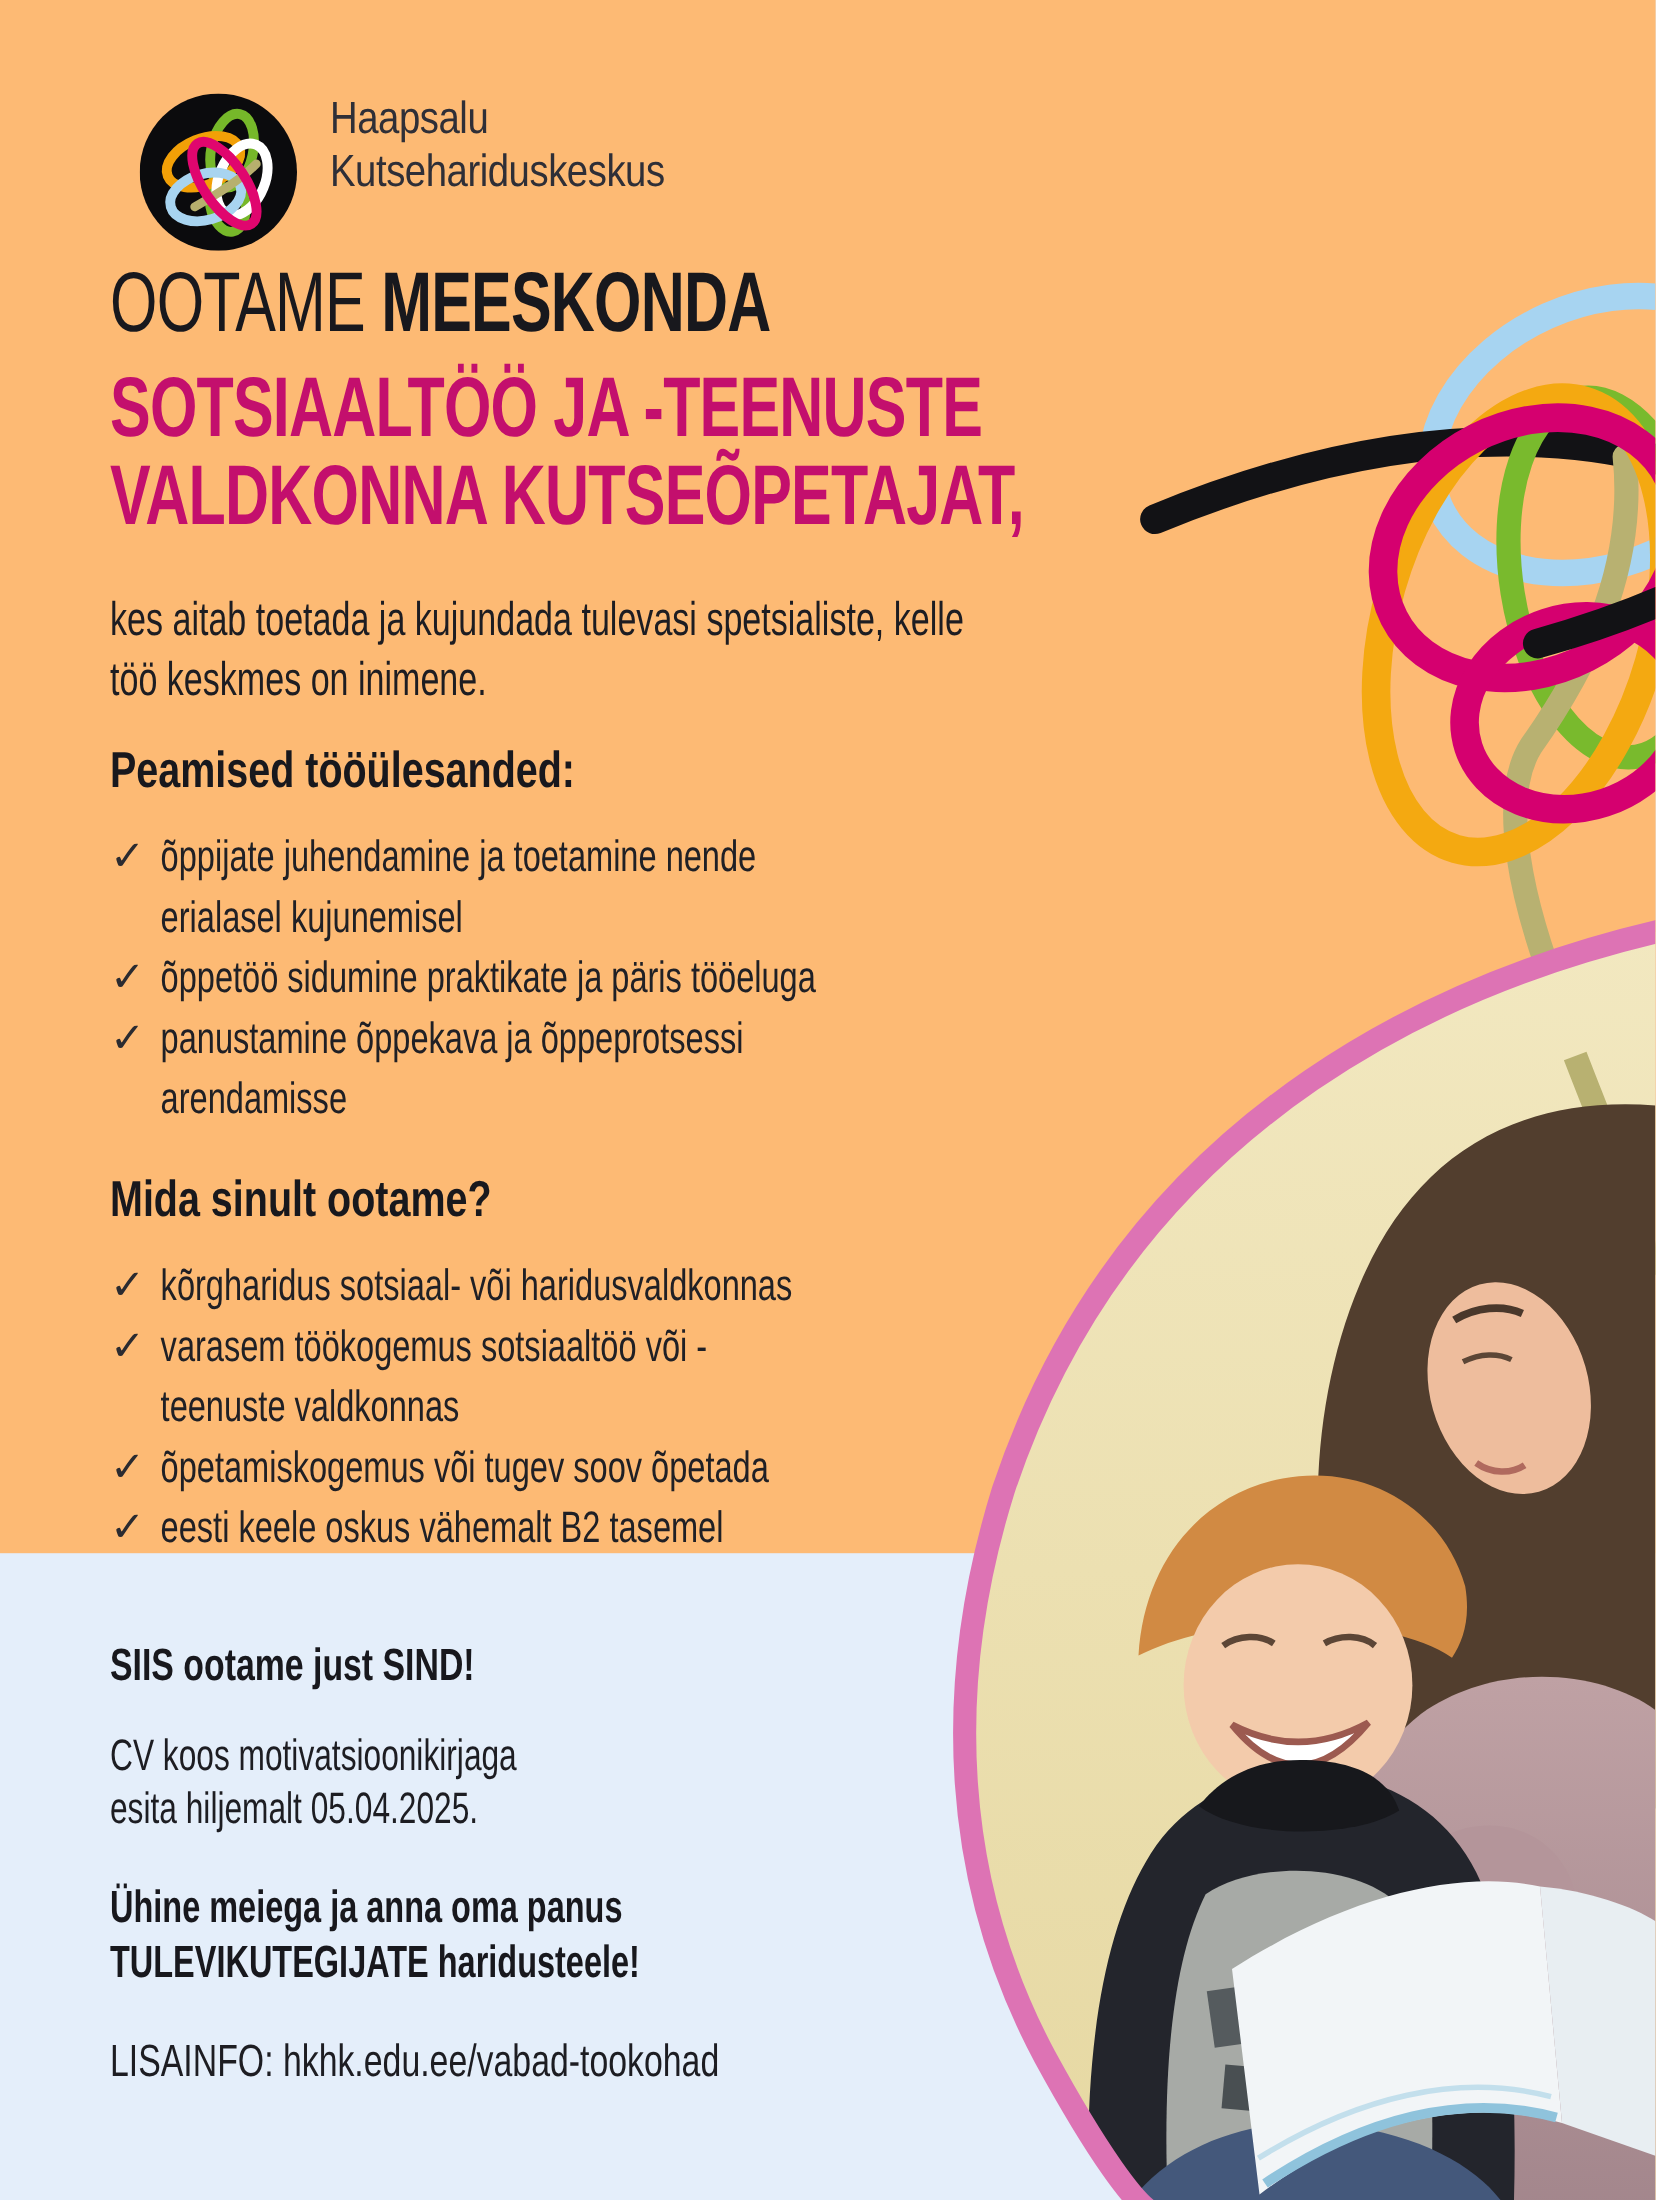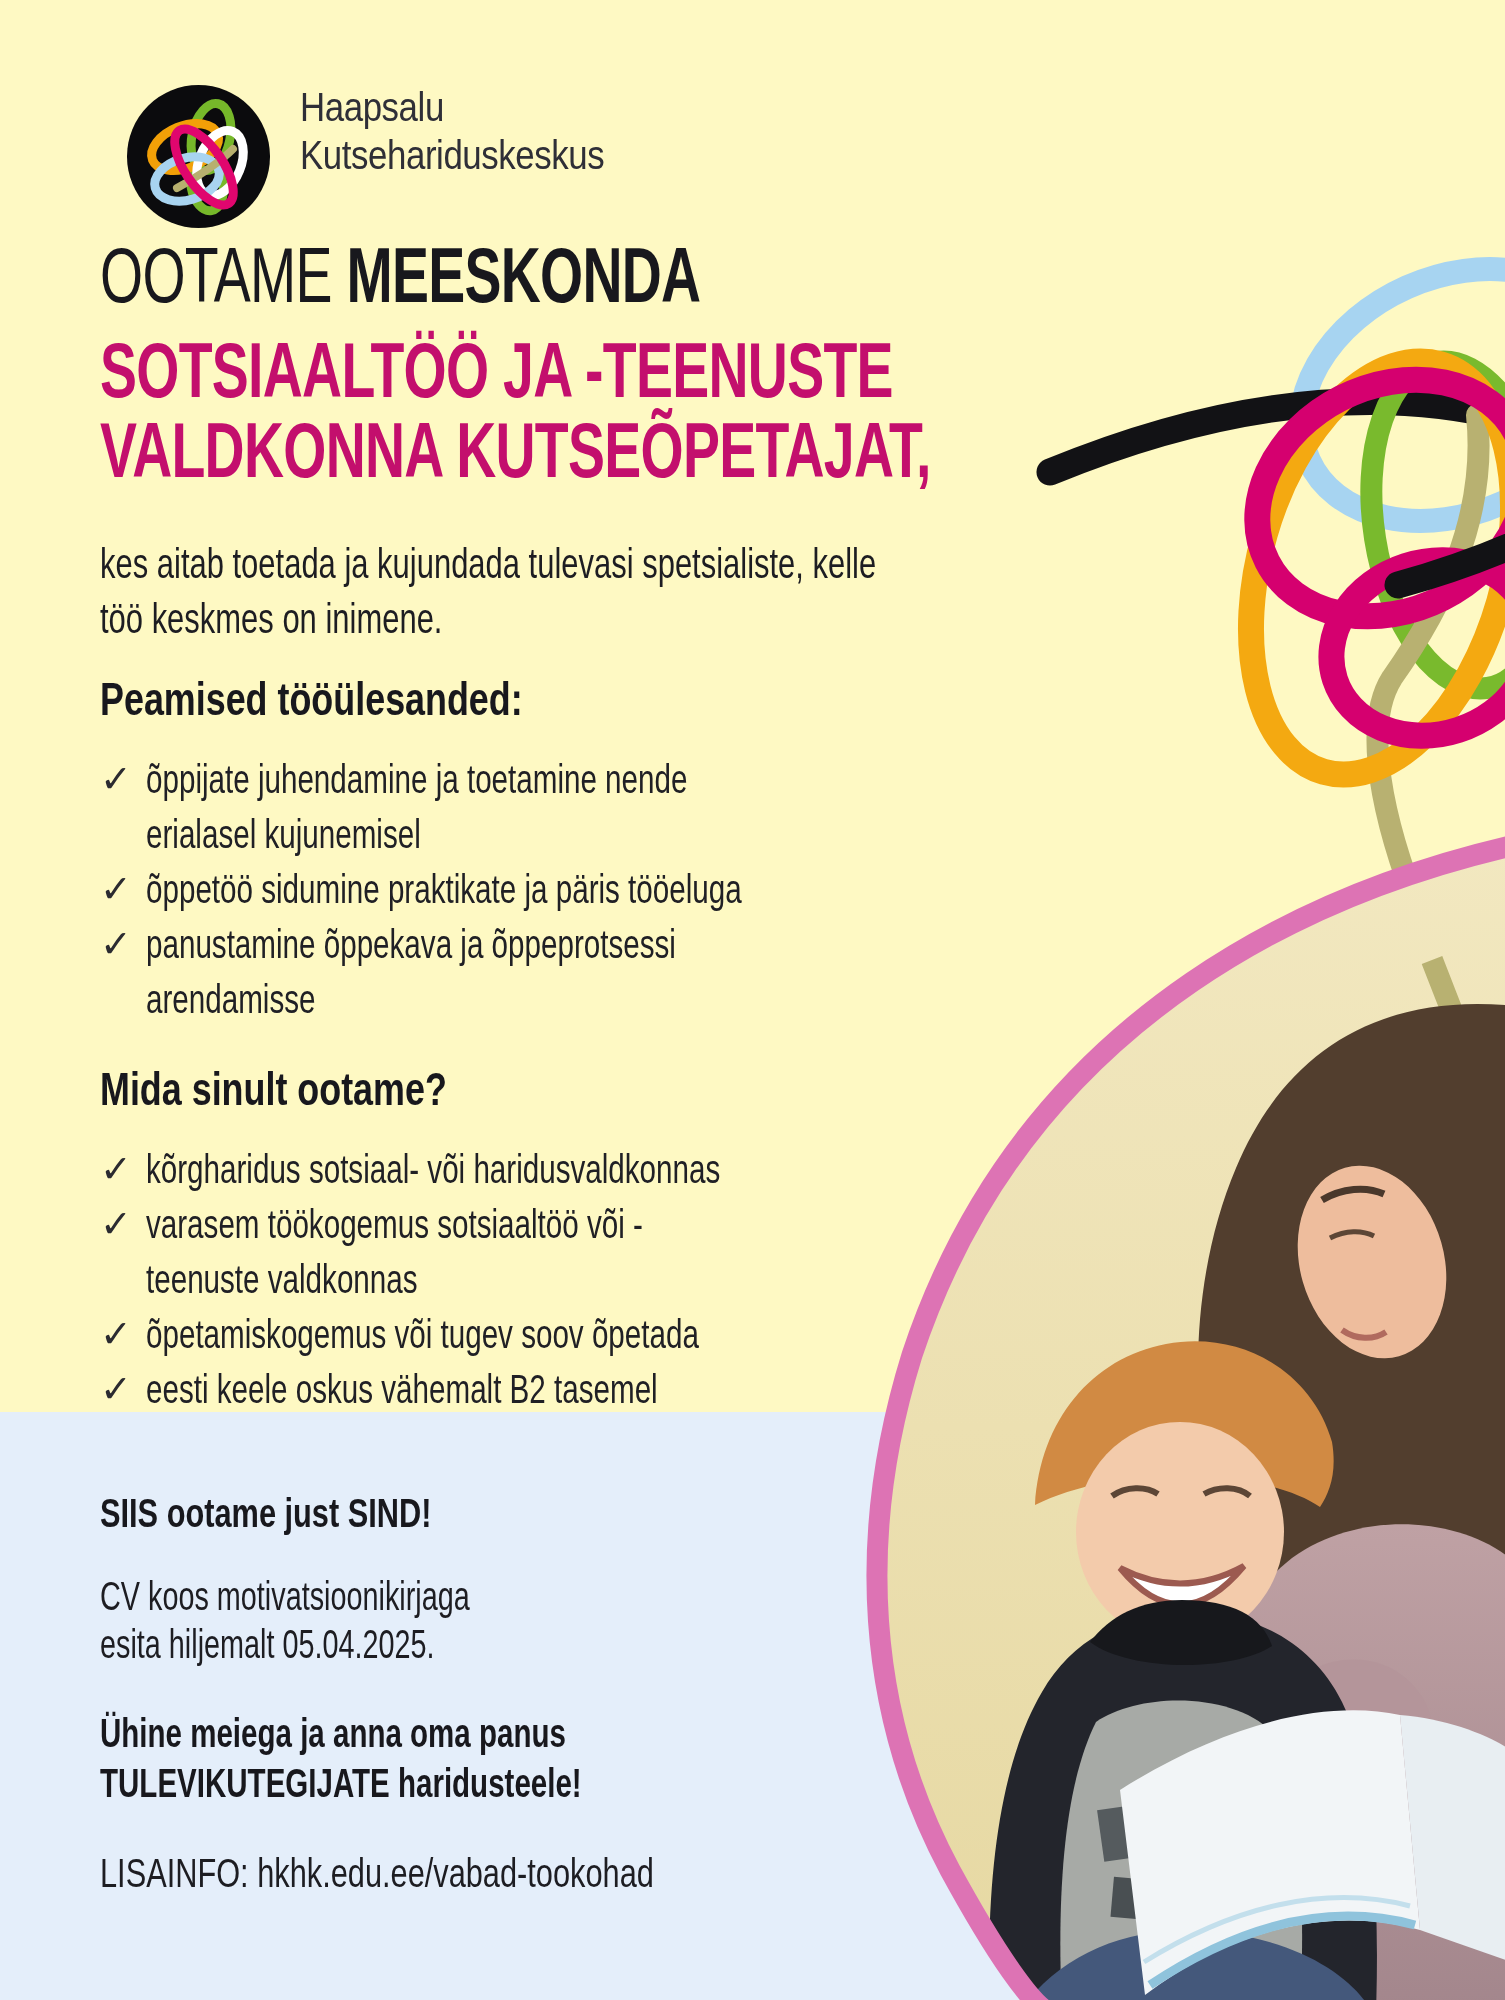--- a/index.html
+++ b/index.html
@@ -1,21 +1,21 @@
 <!DOCTYPE html>
 <html><head>
 <meta charset="utf-8">
 <style>
   html,body{margin:0;padding:0;}
   body{
     width:1505px;height:2000px;overflow:hidden;
     background:#e4eefa;
     font-family:"Liberation Sans", sans-serif;
   }
-  .poster{position:relative;width:1505px;height:1412px;background:#fef9c3;}
+  .poster{position:relative;width:1505px;height:1412px;background:#fdba74;}
   .art{position:absolute;inset:0;z-index:1;pointer-events:none;}
   .txt{position:absolute;z-index:2;transform-origin:0 0;white-space:pre-line;}
 
   .logo-circle{position:absolute;left:127px;top:85px;width:143px;height:143px;z-index:2;}
   .logo-text{
     left:300px;top:84px;font-size:41px;line-height:1.16;color:#2f2f37;
     transform:scaleX(0.85);letter-spacing:-0.5px;font-weight:400;white-space:nowrap;
   }
   .headline-black{
     left:100px;top:236px;font-size:77px;line-height:1.02;color:#18181d;

